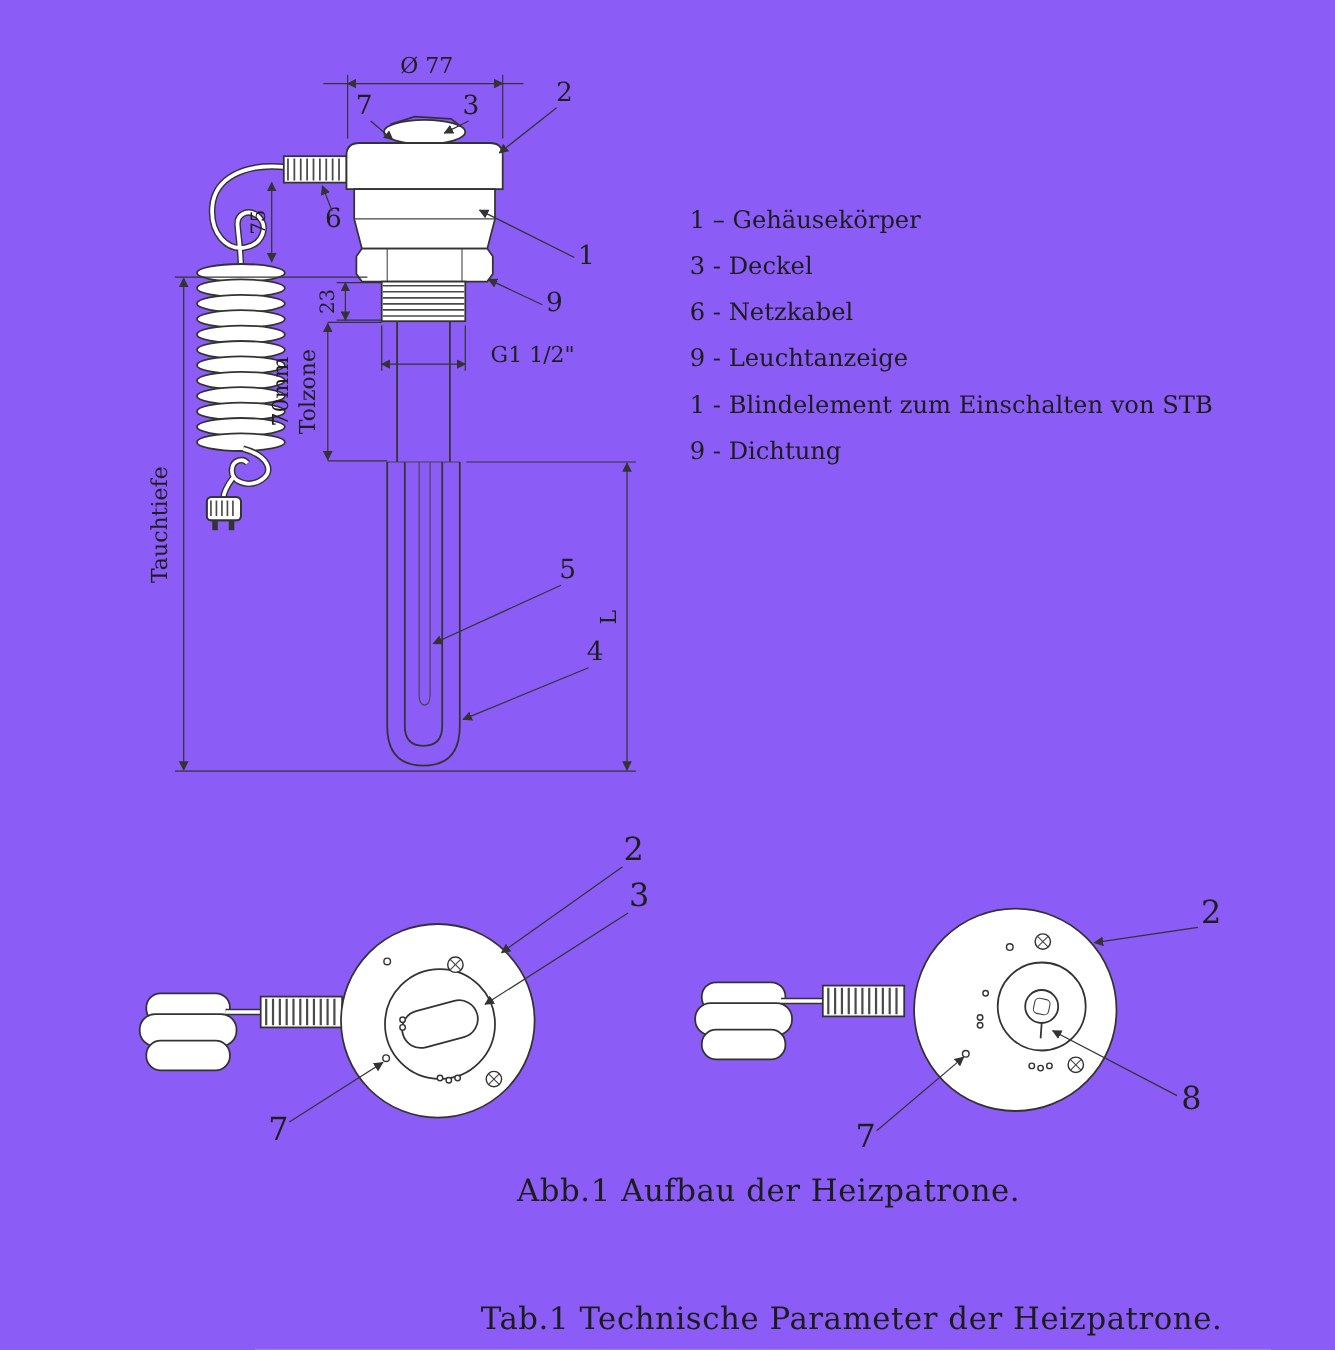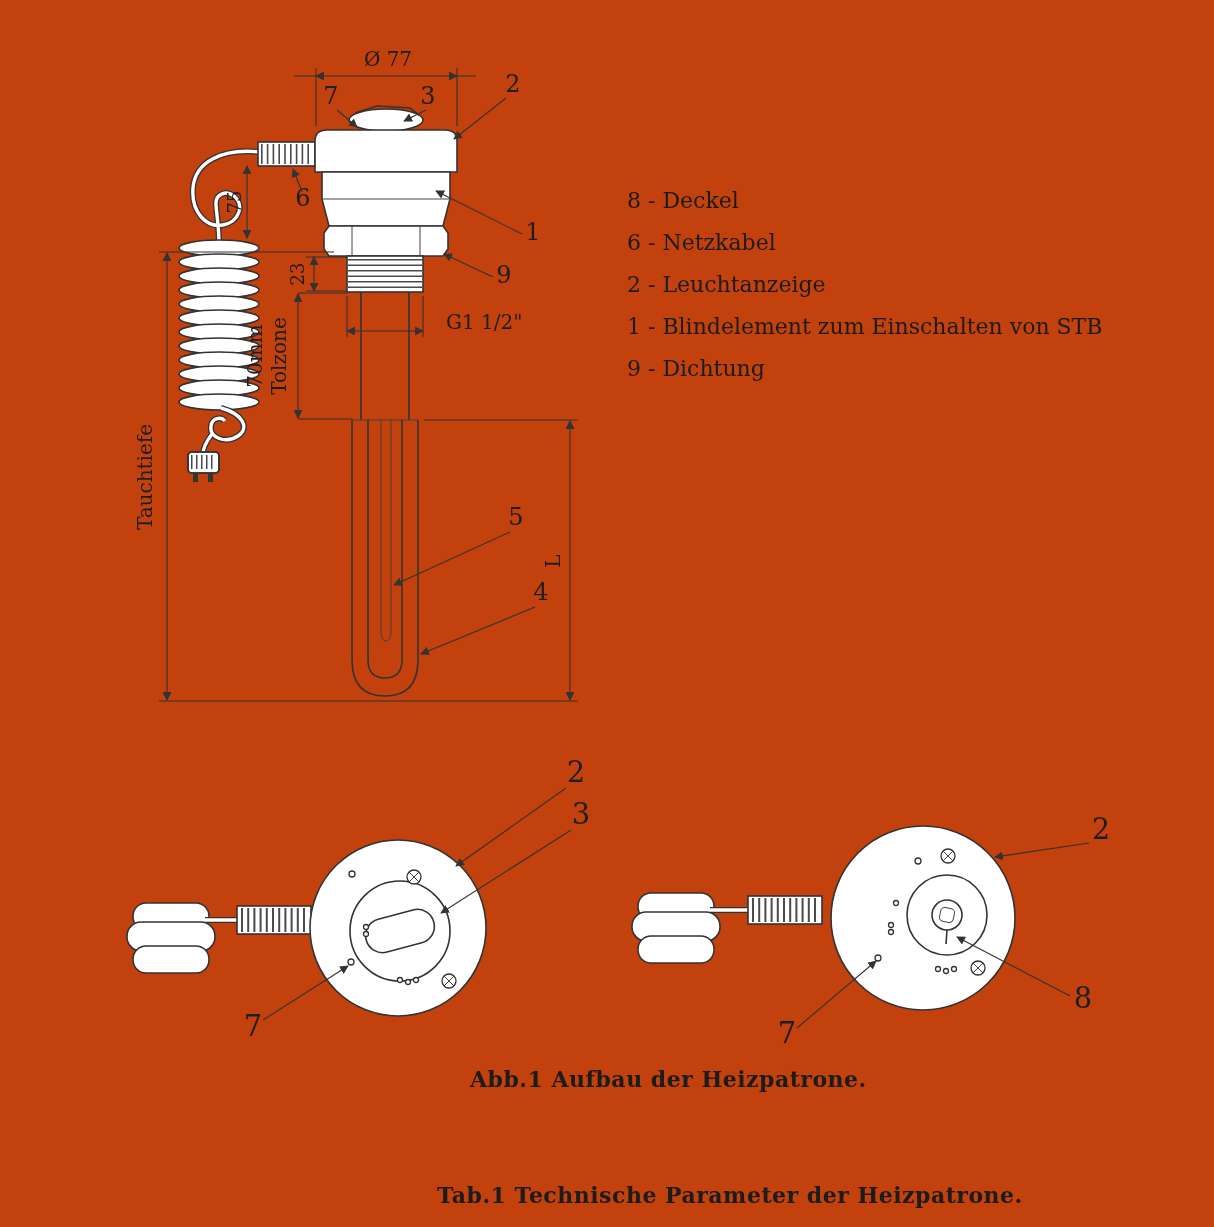--- a/index.html
+++ b/index.html
@@ -1,24 +1,24 @@
 <!DOCTYPE html>
 <html><head>
 <meta charset="utf-8">
 <style>
   * { margin:0; padding:0; box-sizing:border-box; }
   body { background:#ffffff; }
-  .page { position:relative; width:1214px; height:1227px; background:#c2410c; overflow:hidden;
+  .page { position:relative; width:1214px; height:1227px; background:#8b5cf6; overflow:hidden;
           font-family:"DejaVu Serif", serif; }
   .drawing { position:absolute; left:0; top:0; width:1214px; height:1227px; }
 
   .legend { position:absolute; left:627px; top:180px; }
   .legend-item { height:42px; line-height:42px; font-size:22px; color:#1c1c1c; white-space:nowrap; }
 
-  .caption { position:absolute; font-size:22px; color:#1c1c1c; white-space:nowrap; letter-spacing:0.5px;font-weight:bold; }
+  .caption { position:absolute; font-size:28px; color:#1c1c1c; white-space:nowrap; letter-spacing:0.5px; }
   .caption-fig { left:470px; top:1066px; }
   .caption-tab { left:437px; top:1182px; }
 
   
   .ln   { fill:none; stroke:#333; stroke-width:1.6; }
   .lnw  { fill:#fff; stroke:#333; stroke-width:1.6; }
   .thin { fill:none; stroke:#444; stroke-width:1; }
   .dim  { fill:none; stroke:#333; stroke-width:1.1; }
   .coil { fill:#fff; stroke:#333; stroke-width:1.6; }
   .dot  { fill:#fff; stroke:#333; stroke-width:1.3; }
@@ -228,23 +228,24 @@
       <text class="callout-lg" x="1101" y="839" text-anchor="middle">2</text>
       <line class="dim" x1="1089" y1="843" x2="995" y2="857" marker-end="url(#arr)"></line>
       <text class="callout-lg" x="1083" y="1008" text-anchor="middle">8</text>
       <line class="dim" x1="1070" y1="996" x2="957" y2="937" marker-end="url(#arr)"></line>
       <text class="callout-lg" x="787" y="1043" text-anchor="middle">7</text>
       <line class="dim" x1="797" y1="1028" x2="876" y2="961" marker-end="url(#arr)"></line>
     </g>
   </svg>
 
   <div class="legend">
-    <div class="legend-item">8 - Deckel</div>
+    <div class="legend-item">1 – Gehäusekörper</div>
+    <div class="legend-item">3 - Deckel</div>
     <div class="legend-item">6 - Netzkabel</div>
-    <div class="legend-item">2 - Leuchtanzeige</div>
+    <div class="legend-item">9 - Leuchtanzeige</div>
     <div class="legend-item">1 - Blindelement zum Einschalten von STB</div>
     <div class="legend-item">9 - Dichtung</div>
   </div>
 
   <div class="caption caption-fig">Abb.1 Aufbau der Heizpatrone.</div>
   <div class="caption caption-tab">Tab.1 Technische Parameter der Heizpatrone.</div>
 
 </div>
 
 </body></html>

